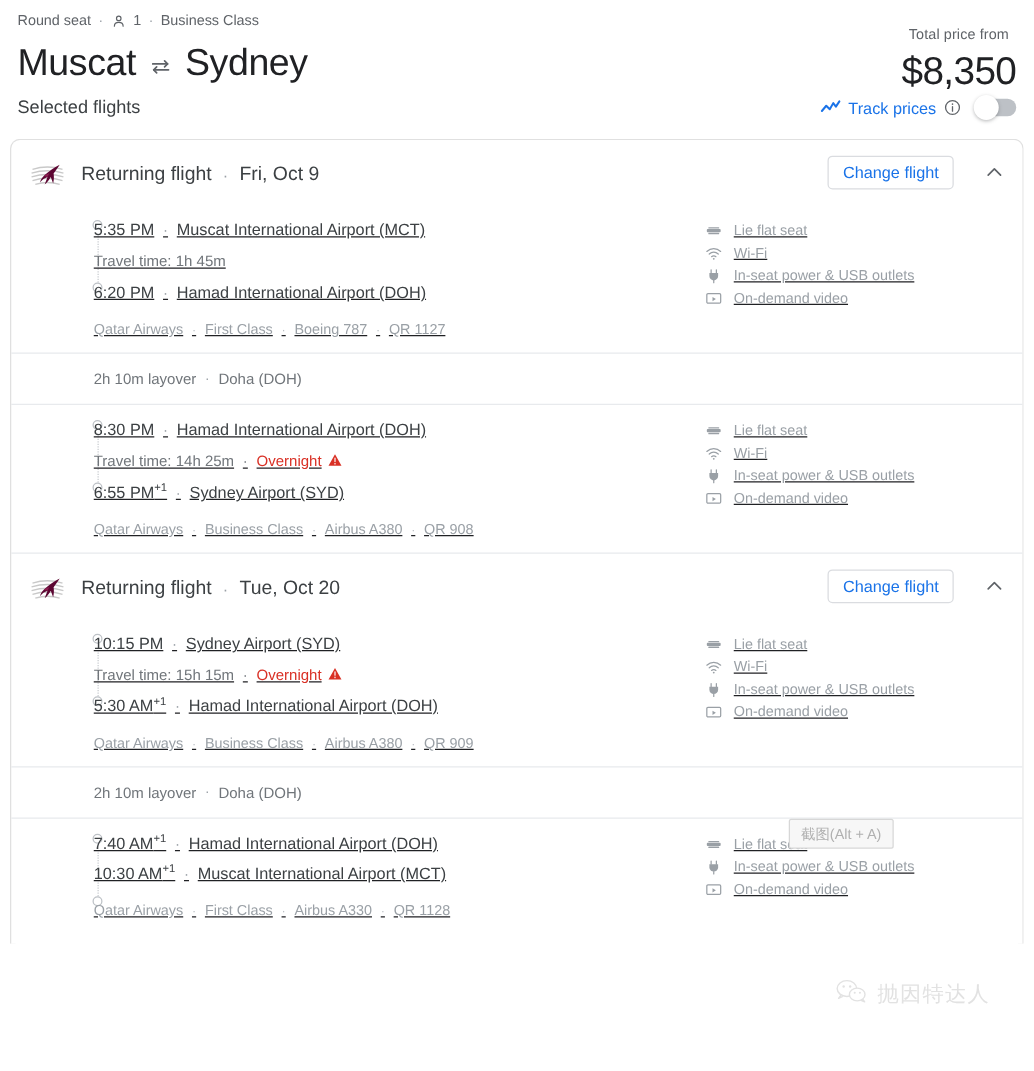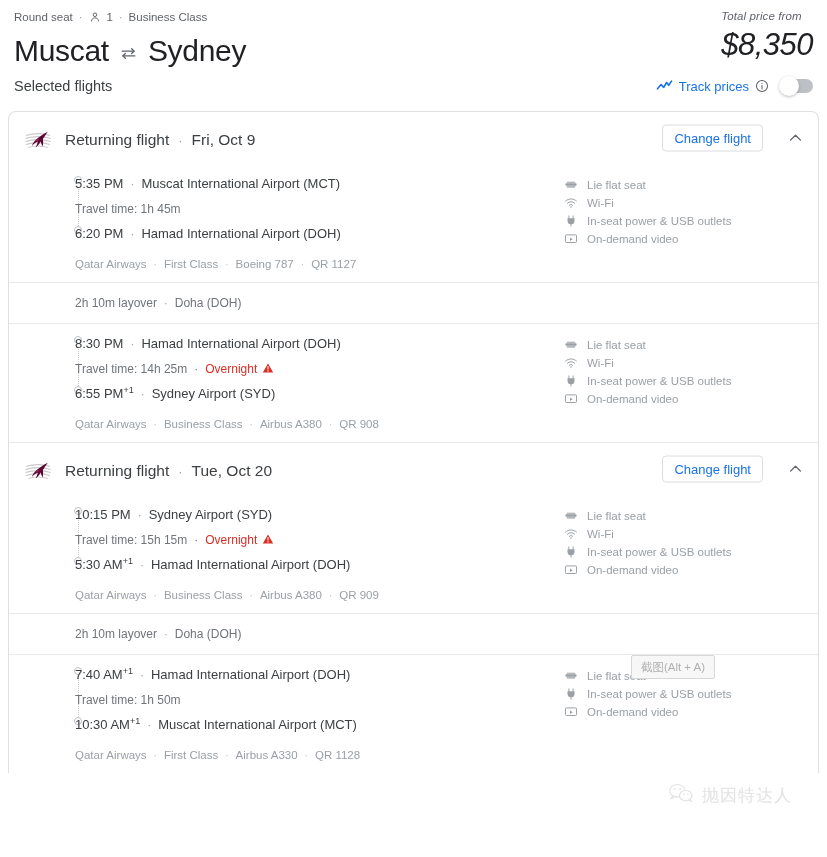--- a/index.html
+++ b/index.html
@@ -38,23 +38,22 @@
     align-items: center;
     gap: 10px;
     margin-top: 5px;
     height: 40px;
   }
   .swap-icon { display: inline-flex; align-items: center; padding-top: 4px; }
 
   .price-block {
     position: absolute;
     right: 14px;
-    top: 10px;
-    text-align: left;
-    font-style: italic;
+    top: 22px;
+    text-align: center;
   }
   .price-label {
     font-size: 11.5px;
     color: #5f6368;
     letter-spacing: 0.1px;
   }
   .price-value {
     font-size: 31px;
     font-weight: 400;
     color: #202124;
@@ -140,20 +139,21 @@
     cursor: pointer;
     line-height: 1;
   }
   .chevron { display: inline-flex; align-items: center; cursor: pointer; }
 
   
   .leg {
     display: flex;
     padding: 8px 14px 12px 14px;
     position: relative;
+    text-decoration: underline;
   }
   .leg-main { flex: 1; padding-left: 52px; position: relative; min-height: 80px; }
 
   .timeline {
     position: absolute;
     left: 64px;
     top: 12px;
     width: 12px;
   }
   .tl-dot {
@@ -642,23 +642,20 @@
           <span class="tl-dot start"></span>
           <span class="tl-line" style="height:39px"></span>
           <span class="tl-dot" style="top:50px"></span>
         </div>
         <div class="leg-main">
           <div class="leg-row">
             <span>7:40 AM<span class="plus-one">+1</span></span>
             <span class="sep">·</span>
             <span>Hamad International Airport (DOH)</span>
           </div>
-          <div class="travel-row">
-            <span>Travel time: 1h 50m</span>
-          </div>
           <div class="leg-row">
             <span>10:30 AM<span class="plus-one">+1</span></span>
             <span class="sep">·</span>
             <span>Muscat International Airport (MCT)</span>
           </div>
           <div class="meta-row">
             <span>Qatar Airways</span>
             <span class="sep">·</span>
             <span>First Class</span>
             <span class="sep">·</span>

